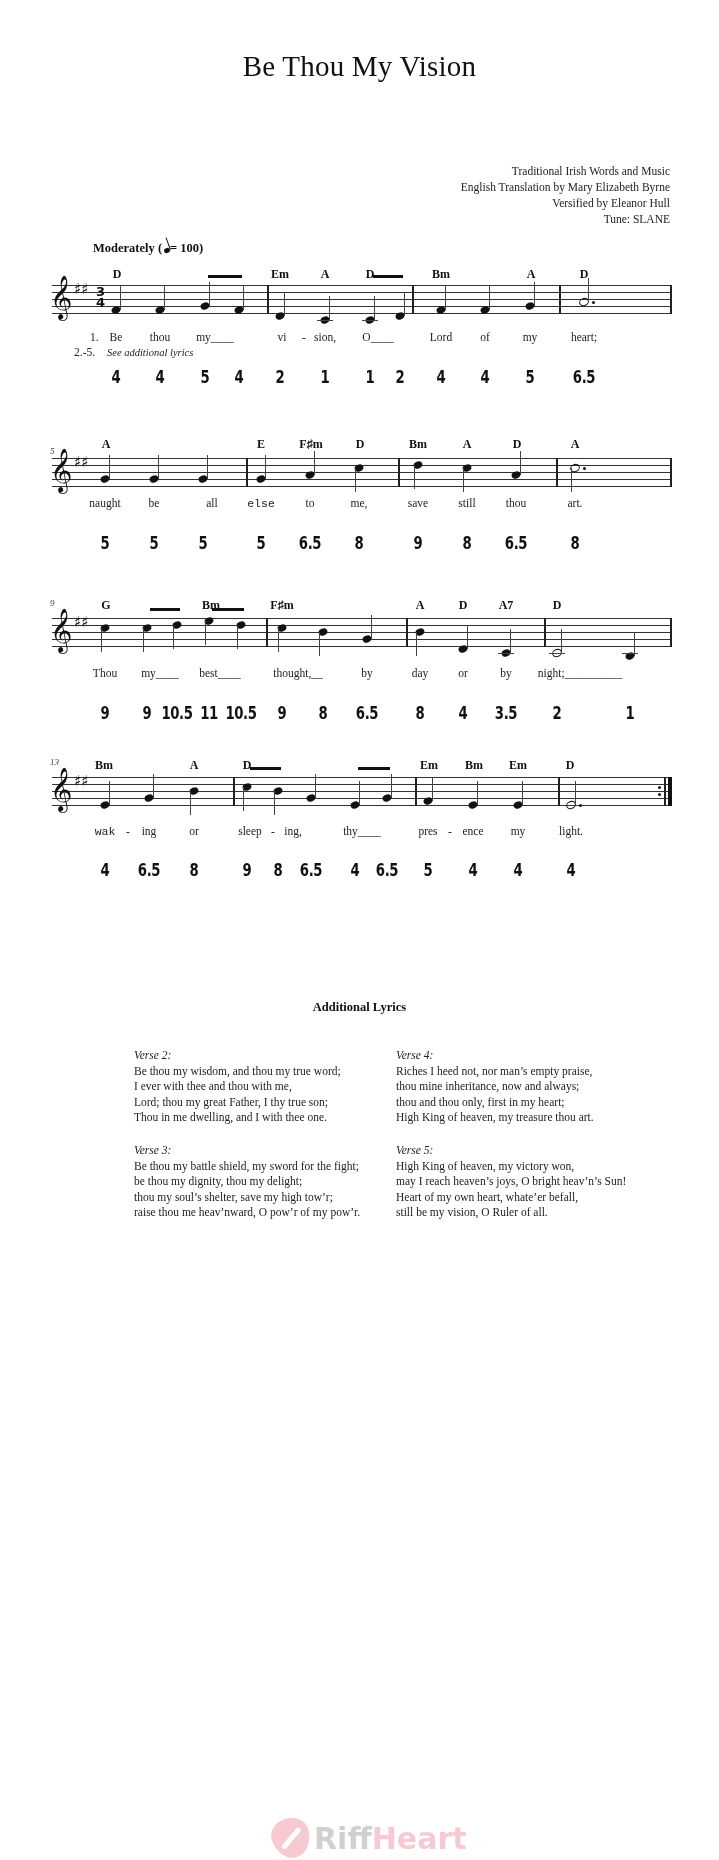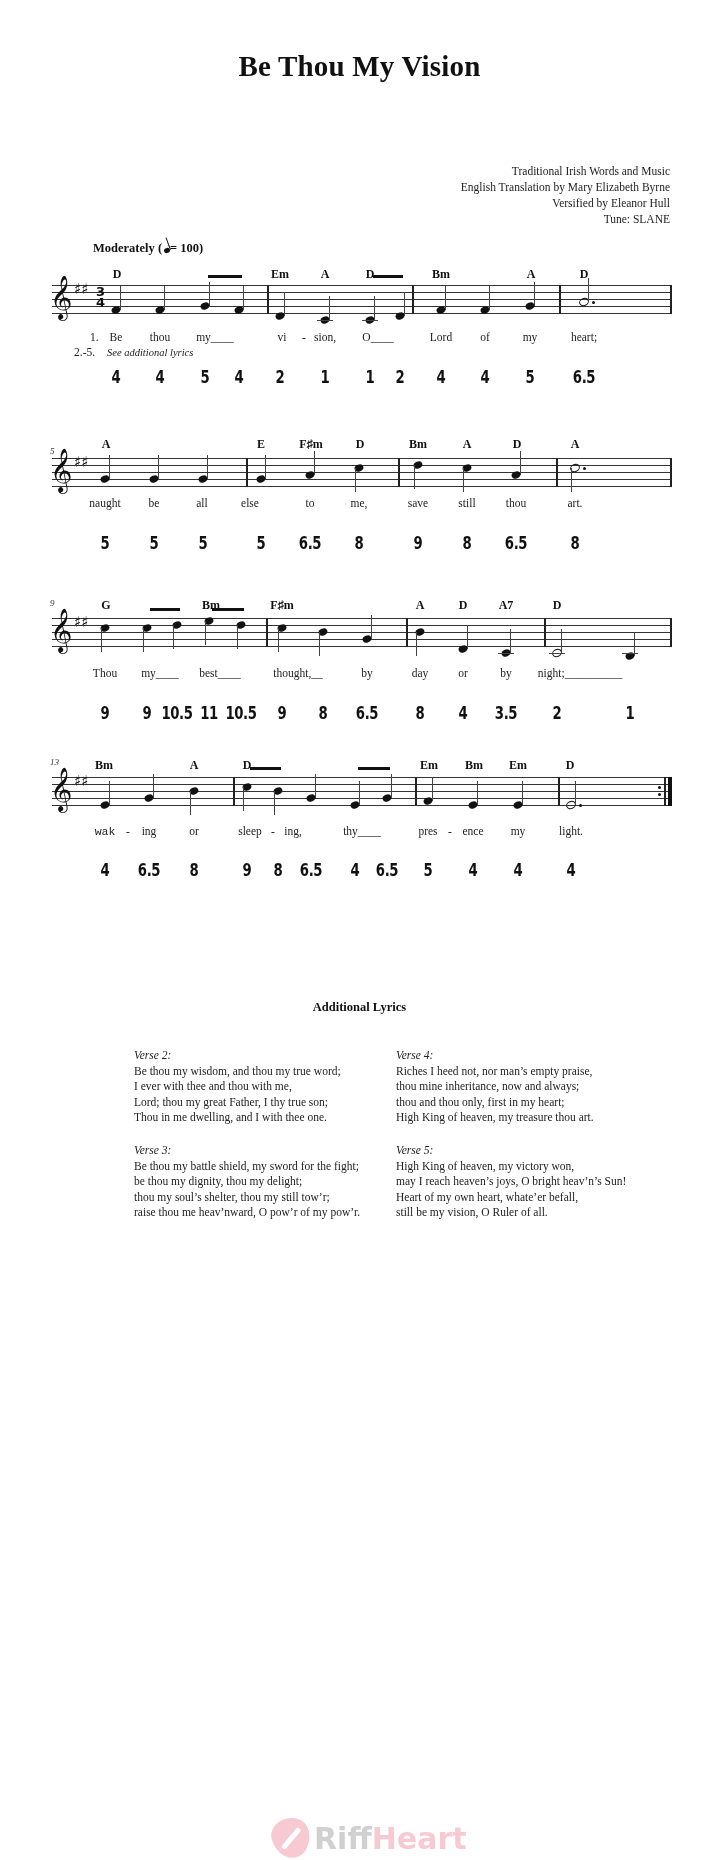--- a/index.html
+++ b/index.html
@@ -1,19 +1,19 @@
 <!DOCTYPE html>
 <html><head>
   <meta charset="utf-8">
   <style>
     html, body { margin: 0; padding: 0; background: #ffffff; }
     body { width: 719px; height: 1860px; position: relative; overflow: hidden;
            font-family: "Liberation Serif", "DejaVu Serif", serif; color: #111; }
     .title { position: absolute; top: 50px; left: 0; width: 719px; text-align: center;
-             font-size: 29px; font-weight: bold; letter-spacing: 0.2px; }
+             font-size: 29px; font-weight: normal; letter-spacing: 0.2px; }
     .credits { position: absolute; top: 163px; right: 49px; text-align: right;
                font-size: 11.5px; line-height: 16px; color: #222; }
     .tempo { position: absolute; top: 241px; left: 93px; font-size: 12.5px; font-weight: bold; }
     .tempo .note { display: inline-block; width: 6px; height: 5px; background:#111; border-radius: 50%;
                    transform: rotate(-20deg); position: relative; top: 1px; margin-left: 2px; }
     .tempo .note::after { content:""; position:absolute; right:-1px; bottom:2px; width:1.3px; height:13px; background:#111; }
     .system { position: absolute; left: 0; width: 719px; }
     .measure-num { position: absolute; font-size: 9px; font-style: italic; color: #333; }
     .chord { position: absolute; font-size: 12px; font-weight: bold; transform: translateX(-50%); }
     .staff { position: absolute; left: 52px; width: 618px; height: 28px; }
@@ -178,22 +178,22 @@
       <div class="chord" style="left: 106px; top: 437px;">A</div>
       <div class="chord" style="left: 261px; top: 437px;">E</div>
       <div class="chord" style="left: 311px; top: 437px;">F♯m</div>
       <div class="chord" style="left: 360px; top: 437px;">D</div>
       <div class="chord" style="left: 418px; top: 437px;">Bm</div>
       <div class="chord" style="left: 467px; top: 437px;">A</div>
       <div class="chord" style="left: 517px; top: 437px;">D</div>
       <div class="chord" style="left: 575px; top: 437px;">A</div>
       <div class="lyric" style="left: 105px; top: 497px;">naught</div>
       <div class="lyric" style="left: 154px; top: 497px;">be</div>
-      <div class="lyric" style="left: 202px; top: 497px;">all</div>
-      <div class="lyric" style="left: 250px; top: 497px;">else</div>
+      <div class="lyric" style="left: 212px; top: 497px;">all</div>
+      <div class="lyric" style="left: 261px; top: 497px; font-family: Liberation Mono, monospace;">else</div>
       <div class="lyric" style="left: 310px; top: 497px;">to</div>
       <div class="lyric" style="left: 359px; top: 497px;">me,</div>
       <div class="lyric" style="left: 418px; top: 497px;">save</div>
       <div class="lyric" style="left: 467px; top: 497px;">still</div>
       <div class="lyric" style="left: 516px; top: 497px;">thou</div>
       <div class="lyric" style="left: 575px; top: 497px;">art.</div>
       <div class="tab" style="left: 105px; top: 533px;">5</div>
       <div class="tab" style="left: 154px; top: 533px;">5</div>
       <div class="tab" style="left: 203px; top: 533px;">5</div>
       <div class="tab" style="left: 261px; top: 533px;">5</div>
@@ -365,21 +365,21 @@
   <div class="vlabel">Verse 2:</div>
   <div>Be thou my wisdom, and thou my true word;</div>
   <div>I ever with thee and thou with me,</div>
   <div>Lord; thou my great Father, I thy true son;</div>
   <div>Thou in me dwelling, and I with thee one.</div>
 </div>
 <div class="verse" style="top:1143px;left:110px;">
   <div class="vlabel">Verse 3:</div>
   <div>Be thou my battle shield, my sword for the fight;</div>
   <div>be thou my dignity, thou my delight;</div>
-  <div>thou my soul’s shelter, thou my still tow’r;</div>
+  <div>thou my soul’s shelter, save my high tow’r;</div>
   <div>raise thou me heav’nward, O  pow’r of my pow’r.</div>
 </div>
 <div class="verse" style="top:1048px;left:372px;">
   <div class="vlabel">Verse 4:</div>
   <div>Riches I heed not, nor man’s empty praise,</div>
   <div>thou mine inheritance, now and always;</div>
   <div>thou and thou only, first in my heart;</div>
   <div>High King of heaven, my treasure thou art.</div>
 </div>
 <div class="verse" style="top:1143px;left:372px;">

